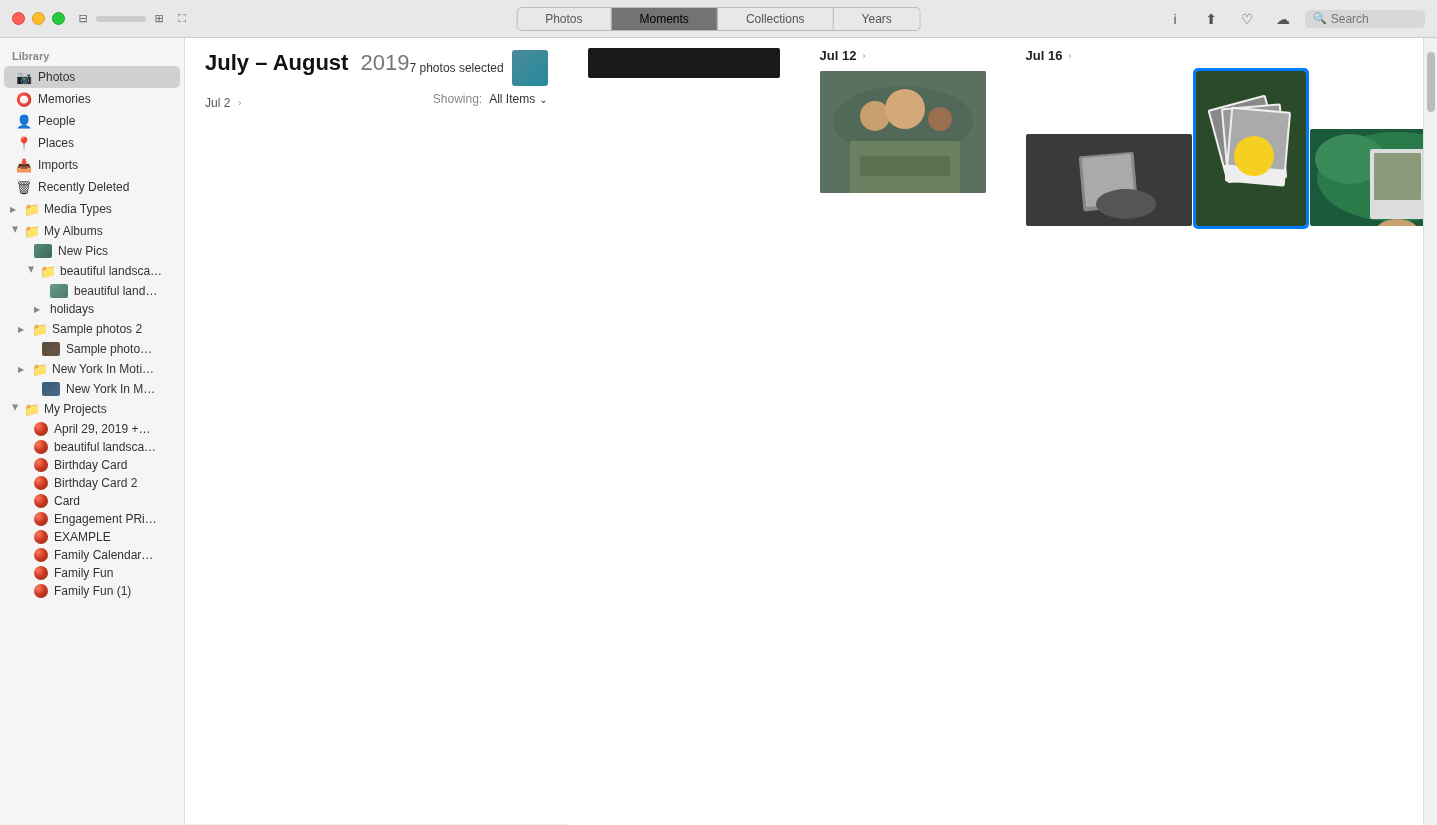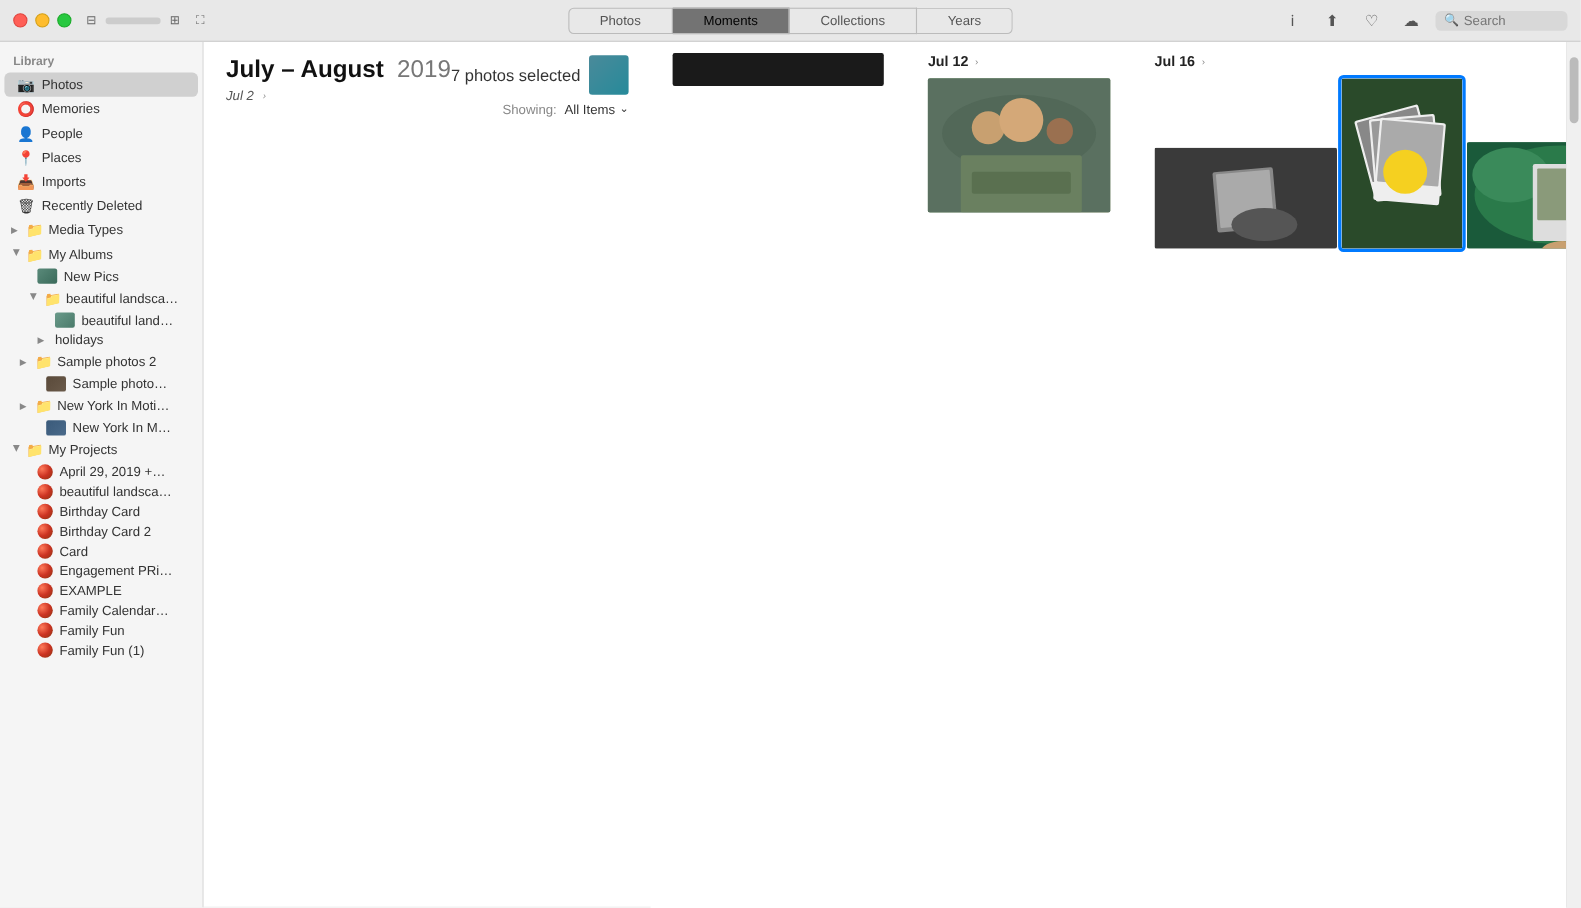--- a/index.html
+++ b/index.html
@@ -218,42 +218,41 @@
     .content-title {
       font-size: 22px;
       font-weight: 300;
       color: #111;
     }
     .content-title-bold { font-weight: 700; }
     .content-meta {
       display: flex;
       align-items: center;
       gap: 8px;
-      margin-top: 4px;
-      font-style: italic;
+      margin-top: 20px;
     }
     .content-meta-date {
       font-size: 12px;
       color: #555;
     }
     .chevron-right { font-size: 9px; color: #888; }
 
     .header-right {
       display: flex;
       flex-direction: column;
       align-items: flex-end;
       gap: 6px;
     }
     .selected-count {
       display: flex;
       align-items: center;
       gap: 8px;
     }
     .selected-text {
-      font-size: 15px;
+      font-size: 12px;
       color: #333;
     }
     .selected-thumb {
       width: 36px;
       height: 36px;
       background: linear-gradient(135deg, #4a8, #268);
       border-radius: 3px;
     }
     .showing-filter {
       font-size: 12px;

